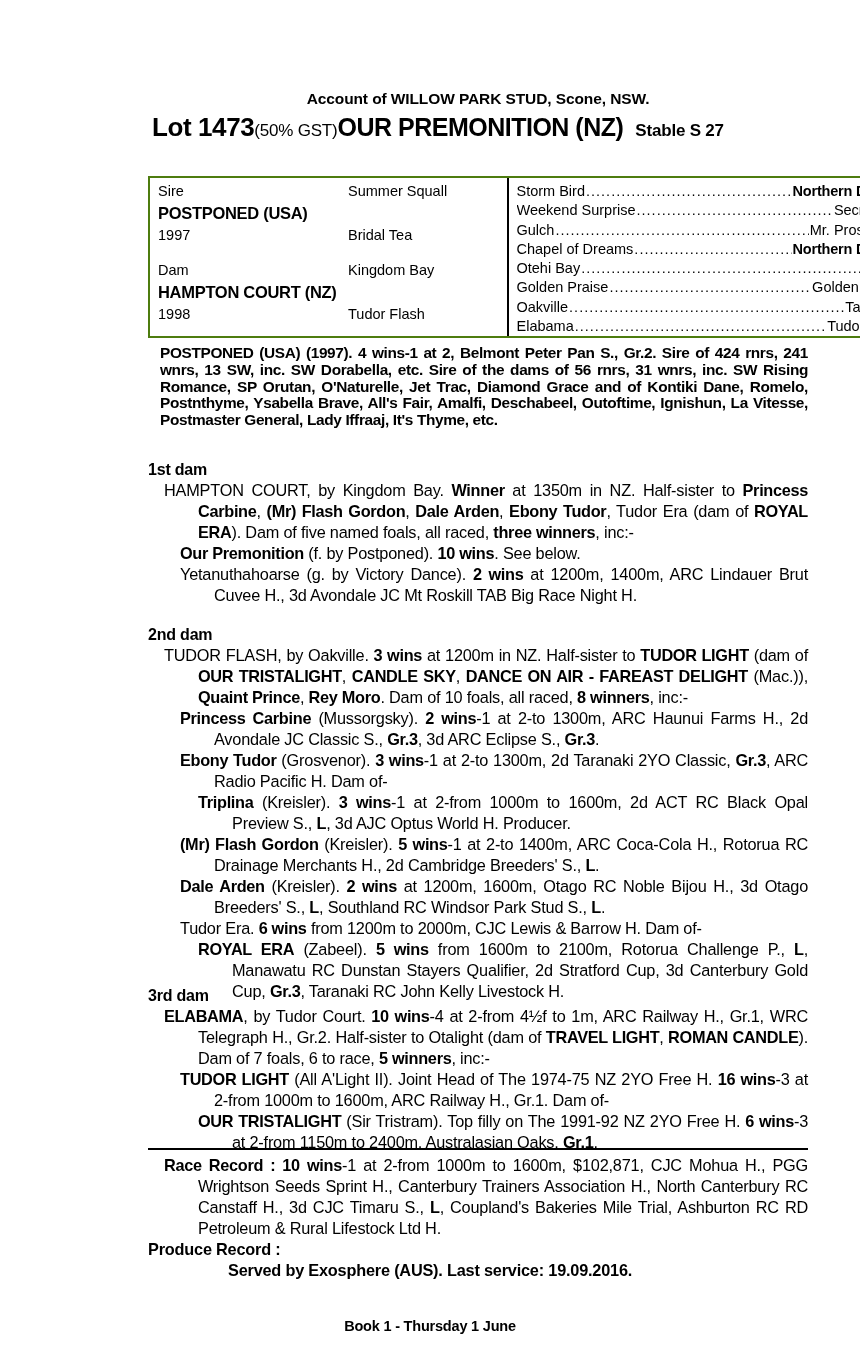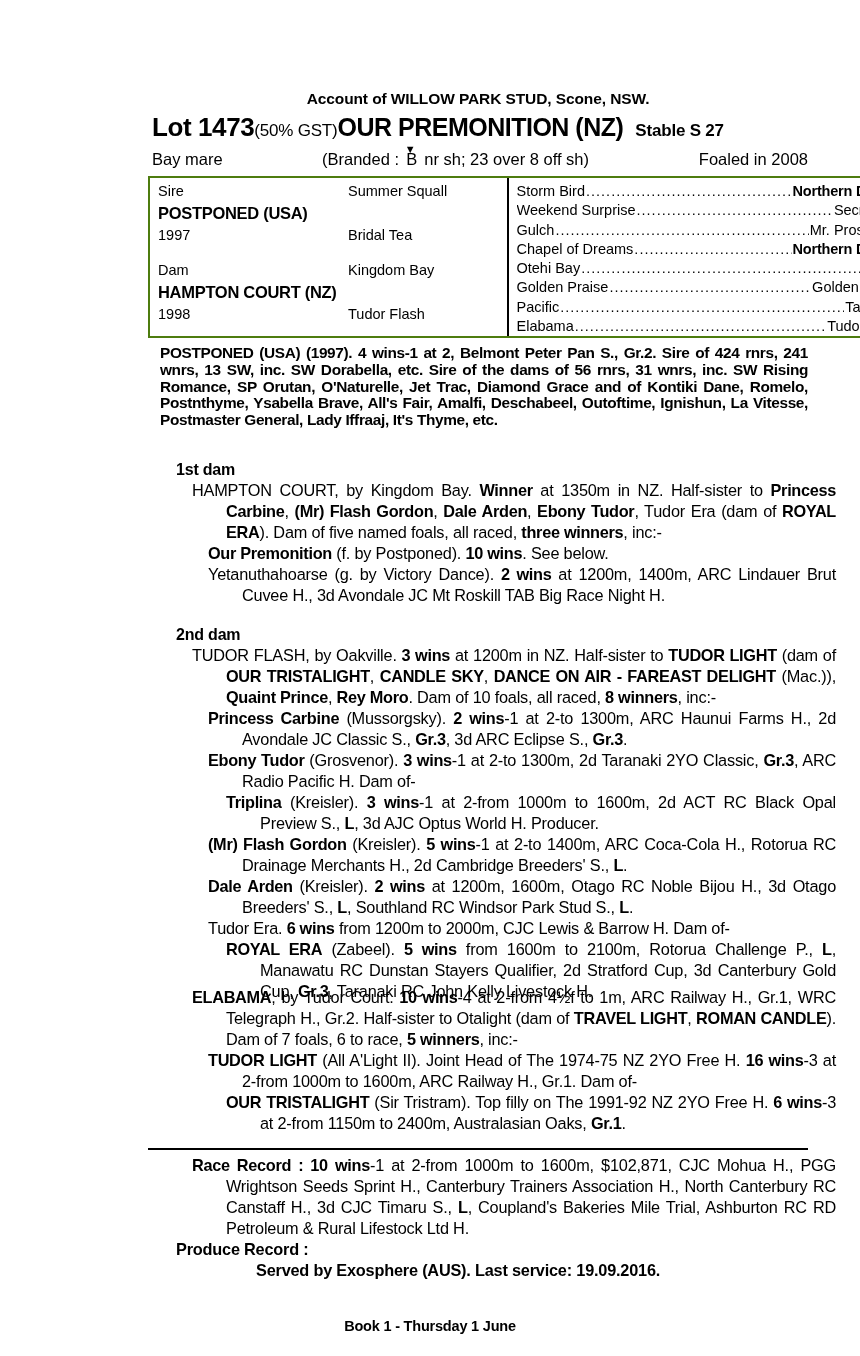--- a/index.html
+++ b/index.html
@@ -157,21 +157,21 @@
     position: absolute;
     left: 160px; top: 345px;
     width: 648px;
     font-size: 15.4px;
     font-weight: bold;
     line-height: 16.8px;
     text-align: justify;
     letter-spacing: -0.35px;
   }
 
-  .sect { position: absolute; width: 660px; left: 148px; margin-left: 28px; }
+  .sect { position: absolute; width: 660px; left: 148px; }
   .sect-title {
     font-weight: bold;
     font-size: 16px;
     letter-spacing: -0.2px;
     margin-bottom: 1px;
   }
   .p {
     font-size: 16.3px;
     line-height: 21px;
     text-align: justify;
@@ -206,27 +206,20 @@
 <body>
 
 <div class="page">
 
   <div class="account-line">Account of WILLOW PARK STUD, Scone, NSW.</div>
 
   <div class="lotline">
     <span class="lot-no">Lot 1473</span><span class="gst">(50% GST)</span><span class="horse-name">OUR PREMONITION (NZ)</span><span class="stable">Stable S 27</span>
   </div>
 
-  <div class="descline">
-    <span class="colour">Bay mare</span>
-    <span class="branded"><span>(Branded :</span>
-      <span class="brand-glyph"><span class="bar">▼</span><span>B</span></span>
-      <span>nr sh; 23 over 8 off sh)</span></span>
-    <span class="foaled">Foaled in 2008</span>
-  </div>
 
   <div class="ped">
     <div class="vdiv"></div>
     <div class="ped-left">
       <div class="pl-row" style="top:5px;">
         <span>Sire</span>
         <span class="c2">Summer Squall</span>
       </div>
       <div class="pl-row pl-name" style="top:26px;">POSTPONED (USA)</div>
       <div class="pl-row" style="top:49px;">
@@ -268,21 +261,21 @@
           <span class="a">Otehi Bay</span>
           <span class="dots">......................................................................</span>
           <span class="b">Biscay</span>
         </div>
         <div class="pr-row">
           <span class="a">Golden Praise</span>
           <span class="dots">......................................................................</span>
           <span class="b">Golden Plume</span>
         </div>
         <div class="pr-row">
-          <span class="a">Pacific</span>
+          <span class="a">Oakville</span>
           <span class="dots">......................................................................</span>
           <span class="b">Tantieme</span>
         </div>
         <div class="pr-row">
           <span class="a">Elabama</span>
           <span class="dots">......................................................................</span>
           <span class="b">Tudor Court</span>
         </div>
       </div>
   </div>
@@ -306,20 +299,21 @@
         <p class="p i3"><b>Ebony Tudor</b> (Grosvenor). <b>3 wins</b>-1 at 2-to 1300m, 2d Taranaki 2YO Classic, <b>Gr.3</b>, ARC Radio Pacific H. Dam of-</p>
         <p class="p i4"><b>Triplina</b> (Kreisler). <b>3 wins</b>-1 at 2-from 1000m to 1600m, 2d ACT RC Black Opal Preview S., <b>L</b>, 3d AJC Optus World H. Producer.</p>
         <p class="p i3"><b>(Mr) Flash Gordon</b> (Kreisler). <b>5 wins</b>-1 at 2-to 1400m, ARC Coca-Cola H., Rotorua RC Drainage Merchants H., 2d Cambridge Breeders' S., <b>L</b>.</p>
         <p class="p i3"><b>Dale Arden</b> (Kreisler). <b>2 wins</b> at 1200m, 1600m, Otago RC Noble Bijou H., 3d Otago Breeders' S., <b>L</b>, Southland RC Windsor Park Stud S., <b>L</b>.</p>
         <p class="p i3">Tudor Era. <b>6 wins</b> from 1200m to 2000m, CJC Lewis &amp; Barrow H. Dam of-</p>
         <p class="p i4"><b>ROYAL ERA</b> (Zabeel). <b>5 wins</b> from 1600m to 2100m, Rotorua Challenge P., <b>L</b>, Manawatu RC Dunstan Stayers Qualifier, 2d Stratford Cup, 3d Canterbury Gold Cup, <b>Gr.3</b>, Taranaki RC John Kelly Livestock H.</p>
       </div>
   </div>
 
   <div class="sect" style="top:987px;">
+    <div class="sect-title">3rd dam</div>
     <div id="dam3-lines">
         <p class="p i2"><b>ELABAMA</b>, by Tudor Court. <b>10 wins</b>-4 at 2-from 4½f to 1m, ARC Railway H., Gr.1, WRC Telegraph H., Gr.2. Half-sister to Otalight (dam of <b>TRAVEL LIGHT</b>, <b>ROMAN CANDLE</b>). Dam of 7 foals, 6 to race, <b>5 winners</b>, inc:-</p>
         <p class="p i3"><b>TUDOR LIGHT</b> (All A'Light II). Joint Head of The 1974-75 NZ 2YO Free H. <b>16 wins</b>-3 at 2-from 1000m to 1600m, ARC Railway H., Gr.1. Dam of-</p>
         <p class="p i4"><b>OUR TRISTALIGHT</b> (Sir Tristram). Top filly on The 1991-92 NZ 2YO Free H. <b>6 wins</b>-3 at 2-from 1150m to 2400m, Australasian Oaks, <b>Gr.1</b>.</p>
       </div>
   </div>
 
   <div class="hrule" style="top:1148px;"></div>
 
   <div class="sect" style="top:1155px;">

